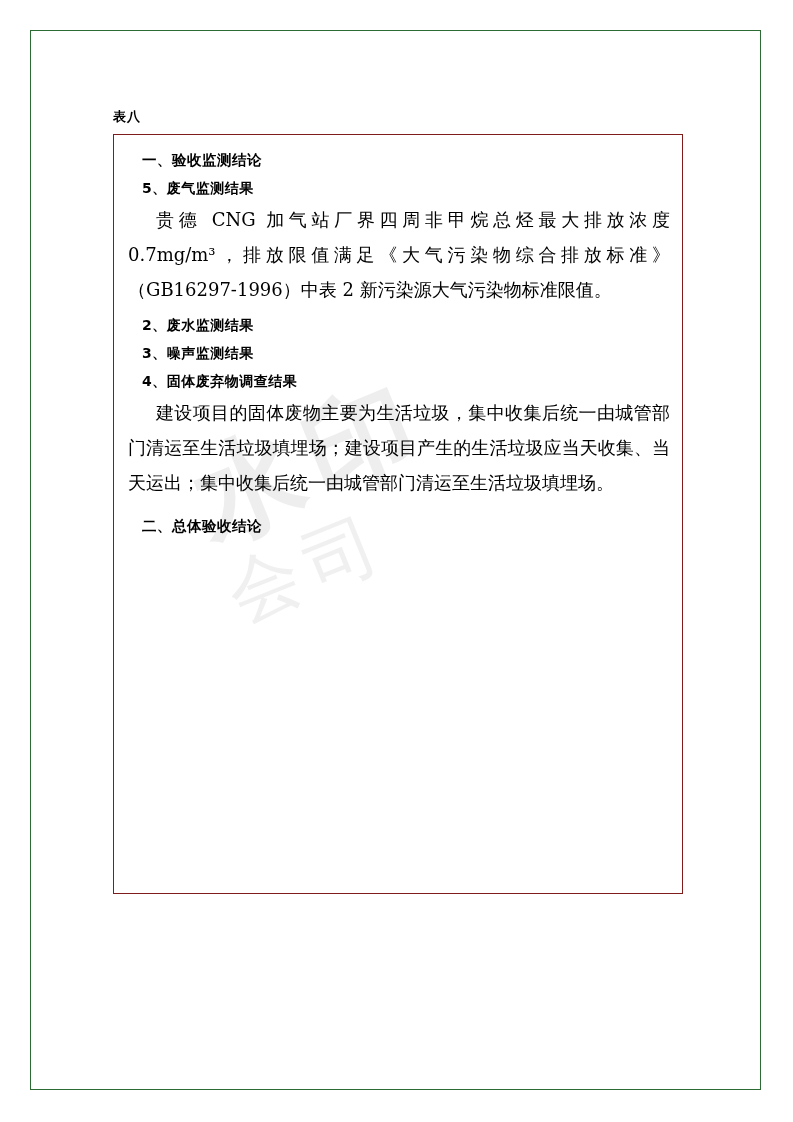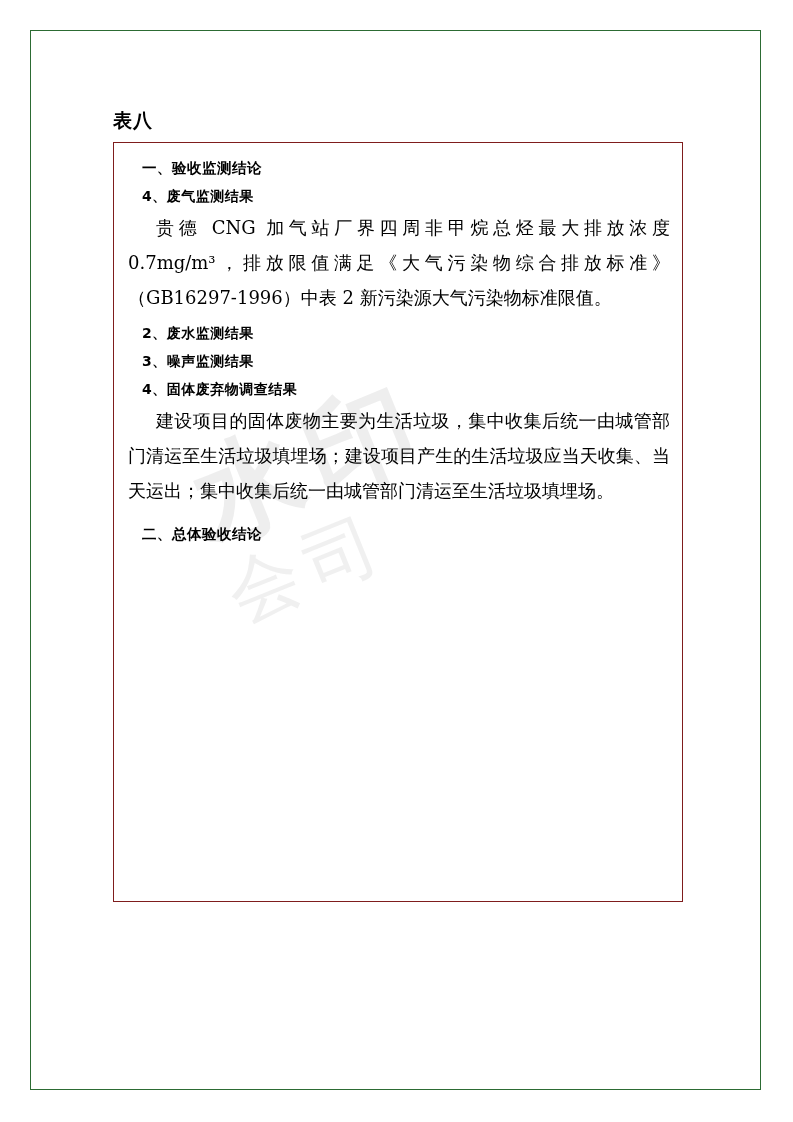--- a/index.html
+++ b/index.html
@@ -25,21 +25,21 @@
     box-sizing: border-box;
     pointer-events: none;
   }
   .content {
     position: absolute;
     left: 113px;
     top: 108px;
     width: 570px;
   }
   .table-label {
-    font-size: 19px;
+    font-size: 13px;
     font-weight: bold;
     letter-spacing: 1px;
     margin-bottom: 8px;
     font-family: "DejaVu Sans", "Liberation Sans", sans-serif;
   }
   .doc-box {
     border: 1px solid #7f1d1d;
     box-sizing: border-box;
     padding: 14px 12px 16px 14px;
     width: 570px;
@@ -106,21 +106,21 @@
 <div class="watermark2">会司</div>
 
 <div class="content">
 
   <div class="table-label">表八</div>
 
   <div class="doc-box">
 
     <div class="h1">一、验收监测结论</div>
 
-    <div class="h2">4、废气监测结果</div>
+    <div class="h2">5、废气监测结果</div>
     <p class="para">贵德 CNG 加气站厂界四周非甲烷总烃最大排放浓度 0.7mg/m³，排放限值满足《大气污染物综合排放标准》（GB16297-1996）中表 2 新污染源大气污染物标准限值。</p>
 
     <div class="h2">2、废水监测结果</div>
 
     <div class="h2">3、噪声监测结果</div>
 
     <div class="h2">4、固体废弃物调查结果</div>
     <p class="para">建设项目的固体废物主要为生活垃圾，集中收集后统一由城管部门清运至生活垃圾填埋场；建设项目产生的生活垃圾应当天收集、当天运出；集中收集后统一由城管部门清运至生活垃圾填埋场。</p>
 
     <div class="h1 second">二、总体验收结论</div>

